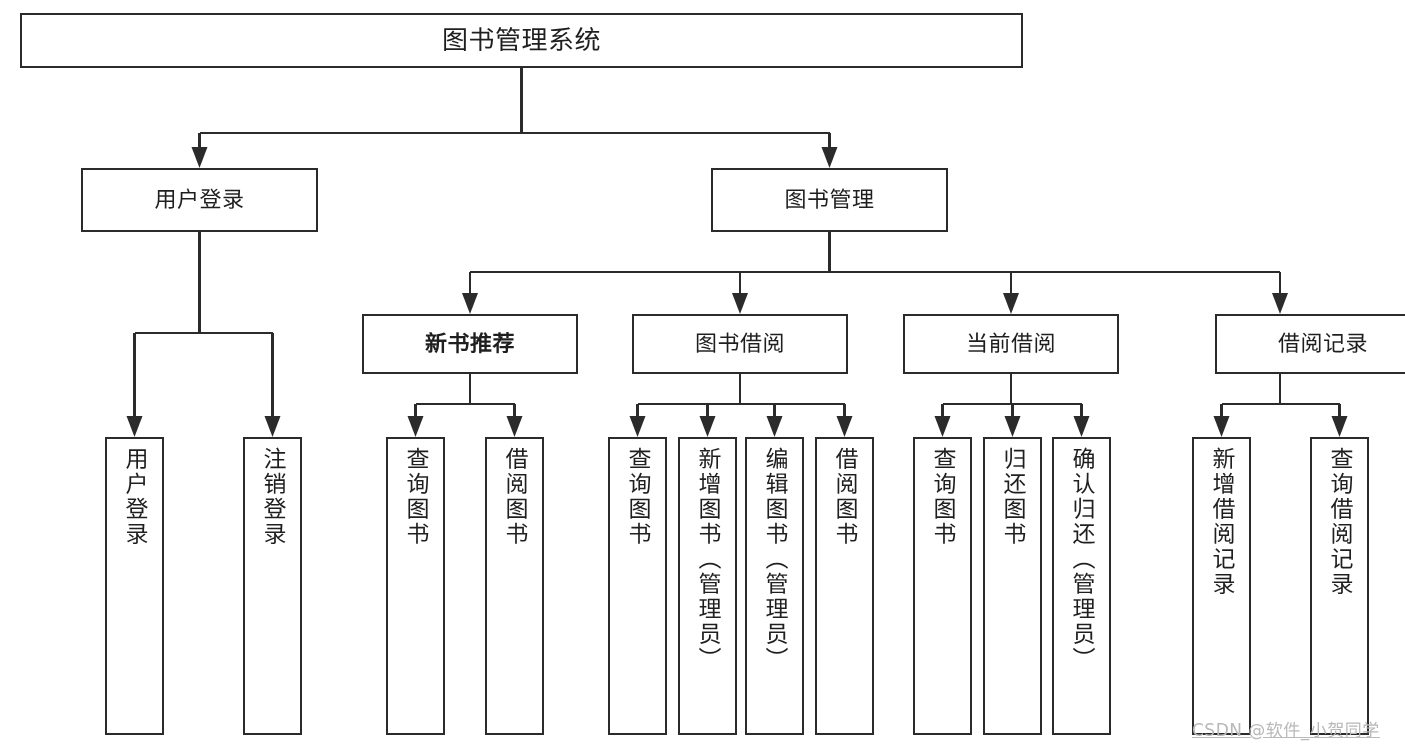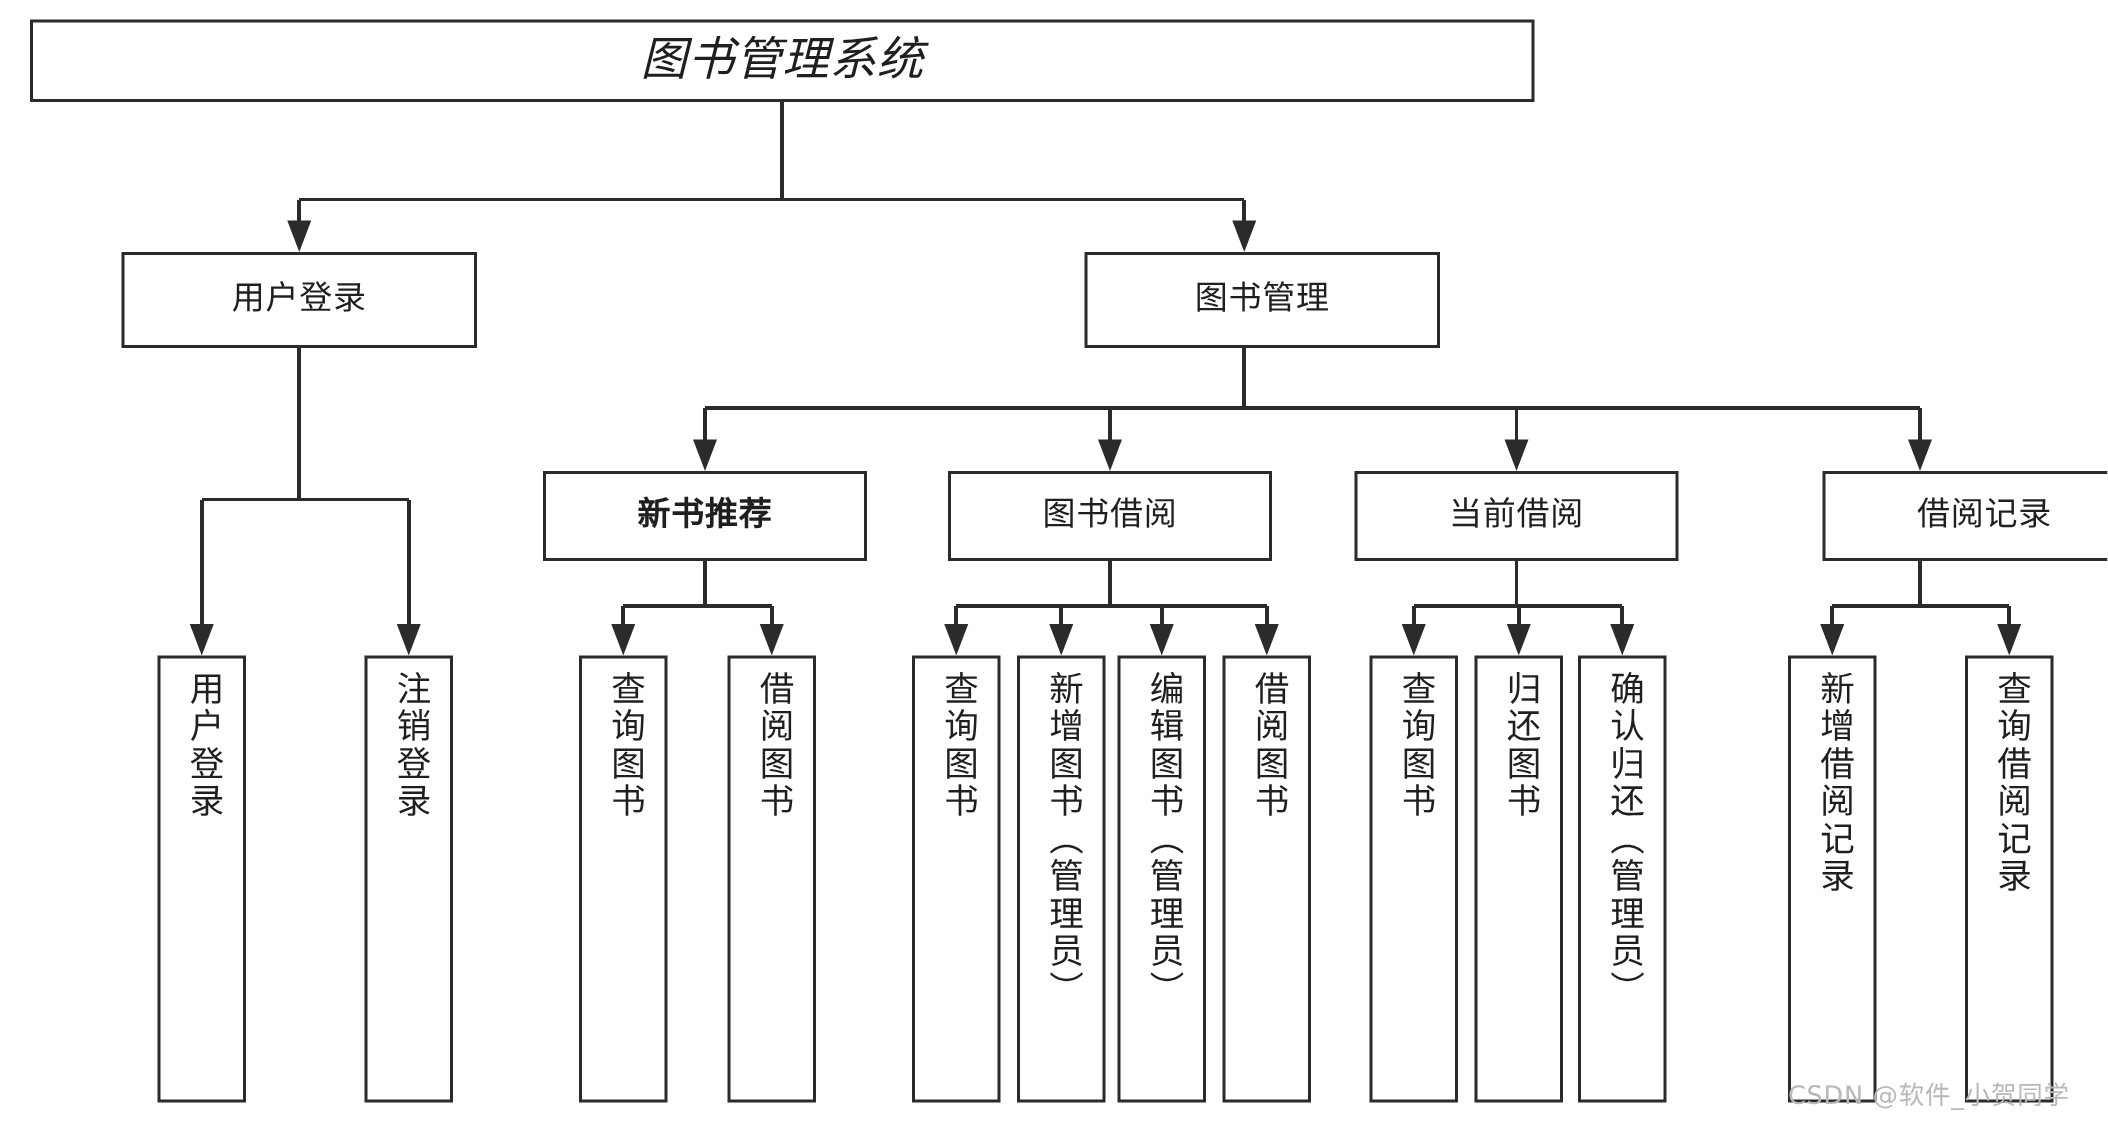--- a/index.html
+++ b/index.html
@@ -44,22 +44,21 @@
     line-height: 1.18;
     white-space: nowrap;
   }
   
   .node.horiz .node-label {
     writing-mode: horizontal-tb;
     font-size: 22px;
     letter-spacing: 0.5px;
   }
   .node.root .node-label {
-    font-size: 31px;
-    font-style: italic;
+    font-size: 26px;
   }
   
   .node.vert {
     align-items: flex-start;
     justify-content: center;
     padding-top: 8px;
   }
   .node.vert .node-label {
     writing-mode: vertical-rl;
     text-orientation: upright;
@@ -71,20 +70,21 @@
   .watermark {
     position: absolute;
     left: 1192px;
     top: 716px;
     font-size: 17px;
     color: #b9b9b9;
     letter-spacing: 0.5px;
     z-index: 5;
     white-space: nowrap;
     font-family: "DejaVu Sans", "Liberation Sans", sans-serif;
+    text-decoration: underline;
   }
 </style>
 </head>
 <body>
 
 <div id="canvas">
   <svg id="edges" viewBox="0 0 1405 747" width="1405" height="747" xmlns="http://www.w3.org/2000/svg">
       <line x1="521.5" y1="68" x2="521.5" y2="133" stroke="#2b2b2b" stroke-width="2.5" shape-rendering="crispEdges"></line>
       <line x1="199.5" y1="133" x2="829.5" y2="133" stroke="#2b2b2b" stroke-width="2.5" shape-rendering="crispEdges"></line>
       <line x1="199.5" y1="133" x2="199.5" y2="148" stroke="#2b2b2b" stroke-width="2.5" shape-rendering="crispEdges"></line>
@@ -139,21 +139,21 @@
       <path d="M 1331.5 416 L 1347.5 416 L 1339.5 437 Z" fill="#2b2b2b"></path>
     </svg>
 
   <div id="nodes">
       <div class="node horiz root" style="left: 20px; top: 13px; width: 1003px; height: 55px;">
         <span class="node-label">图书管理系统</span>
       </div>
       <div class="node horiz" style="left: 81px; top: 168px; width: 237px; height: 64px;">
         <span class="node-label">用户登录</span>
       </div>
-      <div class="node horiz" style="left: 711px; top: 168px; width: 237px; height: 64px; margin-left: 12px;">
+      <div class="node horiz" style="left: 711px; top: 168px; width: 237px; height: 64px;">
         <span class="node-label">图书管理</span>
       </div>
       <div class="node horiz" style="left: 362px; top: 314px; width: 216px; height: 60px; font-weight: bold;">
         <span class="node-label">新书推荐</span>
       </div>
       <div class="node horiz" style="left: 632px; top: 314px; width: 216px; height: 60px;">
         <span class="node-label">图书借阅</span>
       </div>
       <div class="node horiz" style="left: 903px; top: 314px; width: 216px; height: 60px;">
         <span class="node-label">当前借阅</span>

